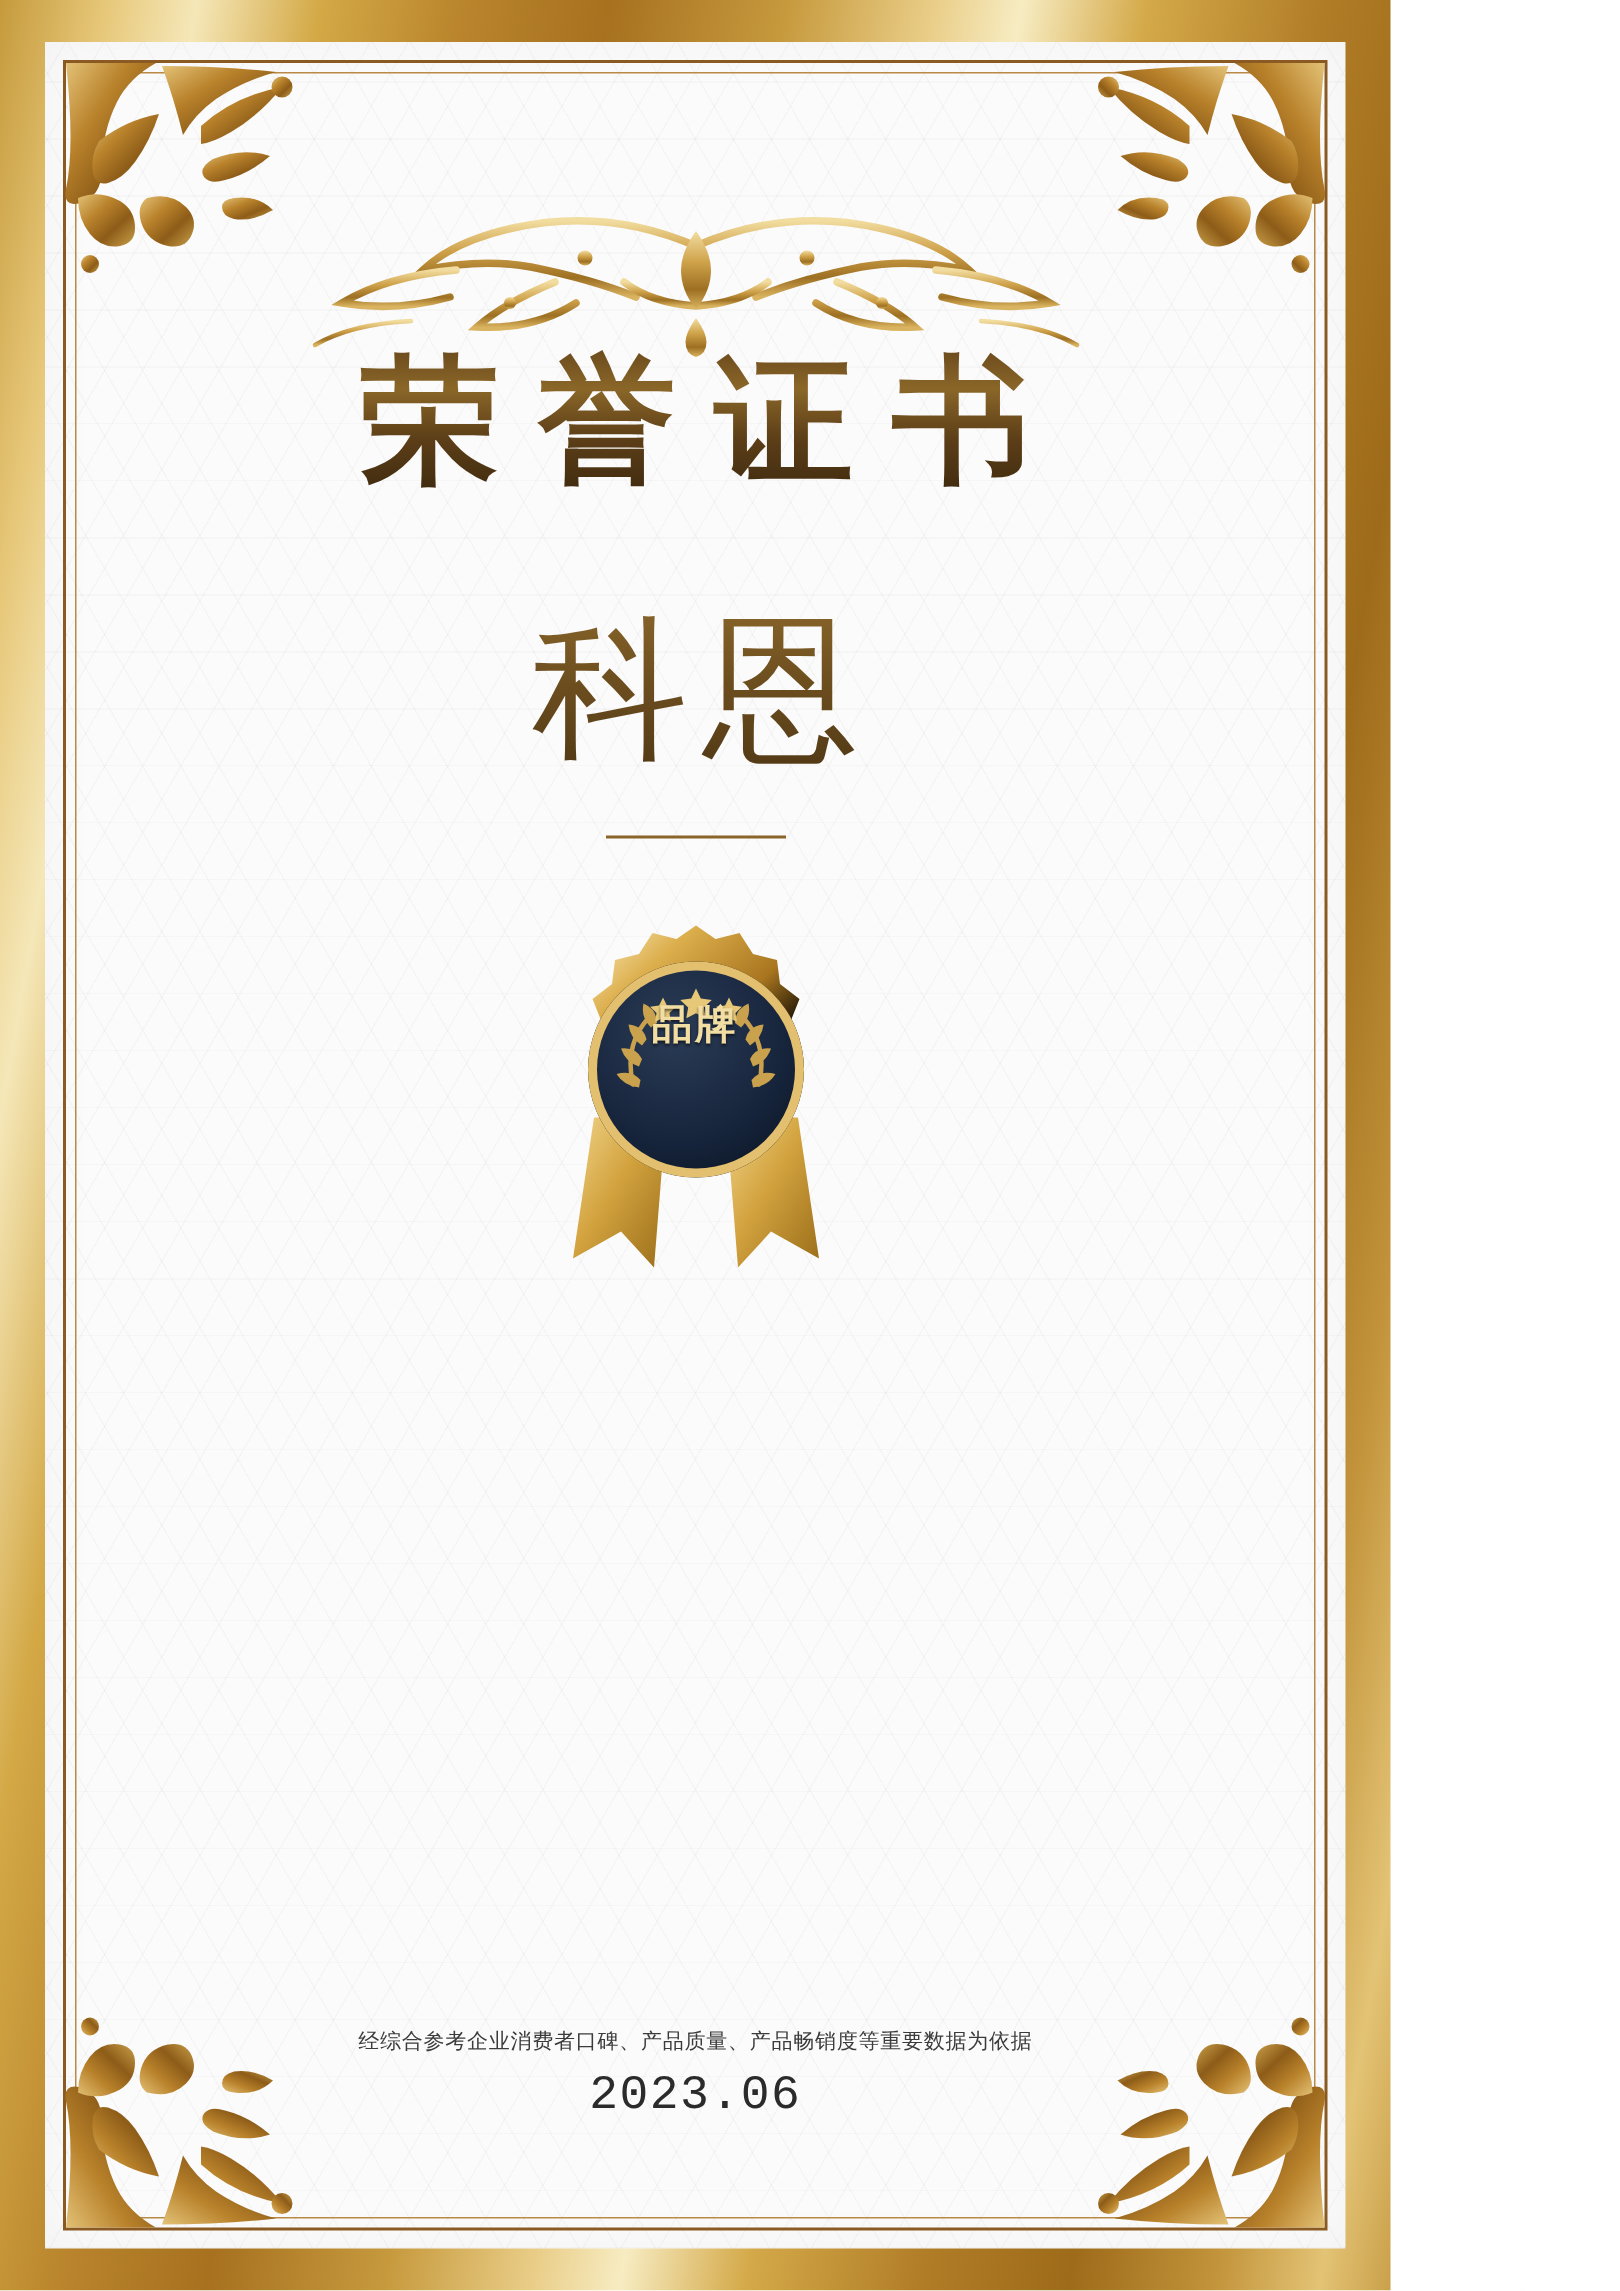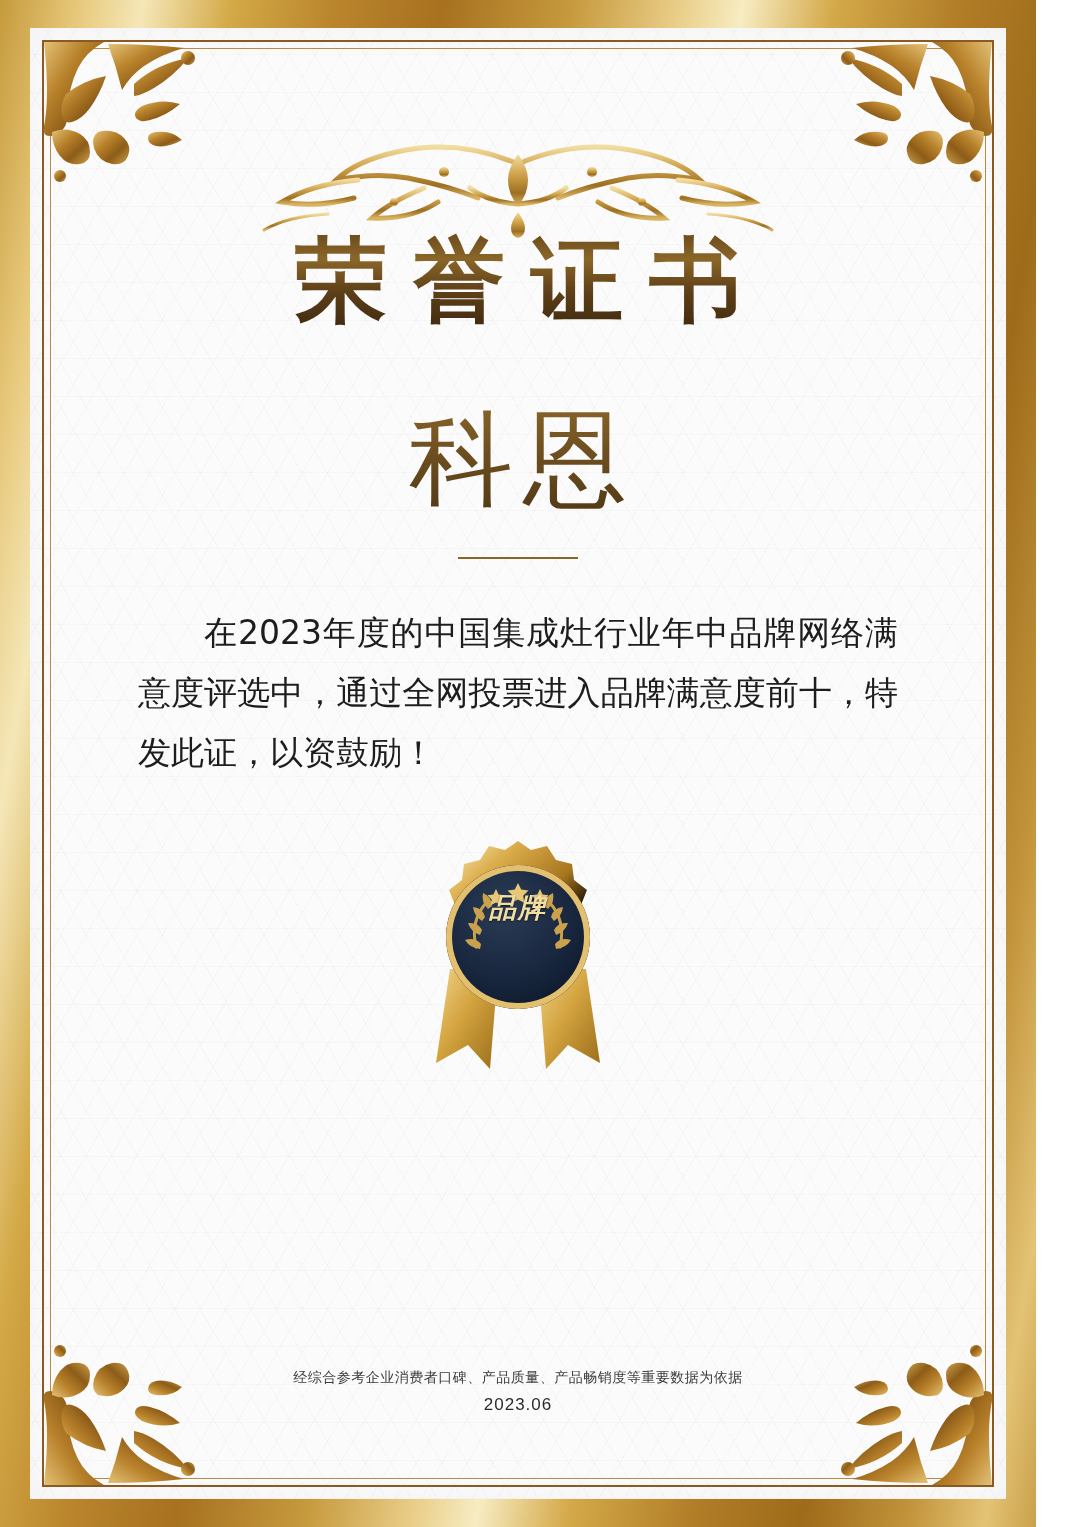--- a/index.html
+++ b/index.html
@@ -6,21 +6,21 @@
     margin: 0;
     padding: 0;
     background: #ffffff;
   }
   body {
     font-family: "Liberation Sans", "DejaVu Sans", sans-serif;
   }
 
   .certificate {
     position: relative;
-    width: 1036px;
+    width: 927px;
     height: 1527px;
     overflow: hidden;
     
     background:
       linear-gradient(100deg,
         #c59a3c 0%,
         #e7c87a 6%,
         #f5e7b8 11%,
         #d3a845 18%,
         #b9842c 26%,
@@ -158,21 +158,20 @@
     text-indent: 2em;
     font-family: "DejaVu Sans", "Liberation Sans", sans-serif;
   }
 
   
   .badge-wrap {
     position: relative;
     margin-top: 56px;
     width: 230px;
     height: 270px;
-    font-style: italic;
   }
   .ribbon {
     position: absolute;
     left: 50%;
     top: 120px;
     transform: translateX(-50%);
     width: 180px;
     height: 150px;
   }
   .medal {
@@ -212,23 +211,24 @@
   }
   .issuer {
     margin-top: 14px;
     font-size: 31px;
     color: #1f1f1f;
     letter-spacing: 2px;
     font-family: "DejaVu Sans", "Liberation Sans", sans-serif;
   }
   .issue-date {
     margin-top: 8px;
-    font-size: 17px;
+    font-size: 32px;
     color: #2b2b2b;
     letter-spacing: 1px;
+    font-family: Liberation Mono, monospace;
   }
 </style>
 </head>
 <body>
 
 <div class="certificate">
 
   <div class="paper"></div>
   <div class="rule-outer"></div>
   <div class="rule-inner"></div>
@@ -339,21 +339,20 @@
       </g>
     </svg>
   </div>
 
   <div class="content">
     <div class="title-cn">荣誉证书</div>
 
     <div class="brand">科恩</div>
     <div class="divider"></div>
 
-    <div class="body-text">在2023年度的中国集成灶行业年中品牌网络满意度评选中，通过全网投票进入品牌满意度前十，特发此证，以资鼓励！</div>
 
     <div class="badge-wrap">
       <svg class="ribbon" viewBox="0 0 180 150" width="180" height="150" aria-hidden="true">
         <defs>
           <linearGradient id="rg" x1="0" y1="0" x2="1" y2="1">
             <stop offset="0%" stop-color="#f0d48a"></stop>
             <stop offset="45%" stop-color="#d3a33f"></stop>
             <stop offset="100%" stop-color="#9a6d19"></stop>
           </linearGradient>
         </defs>

